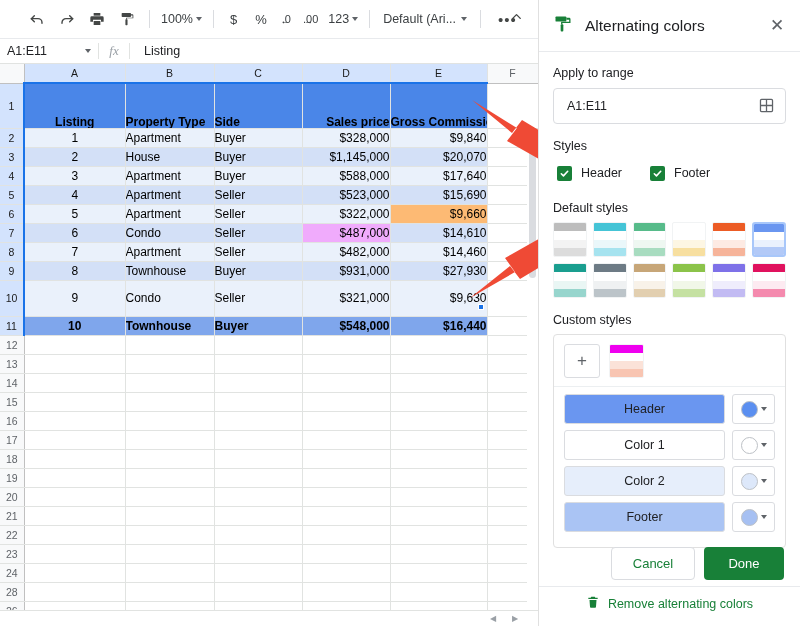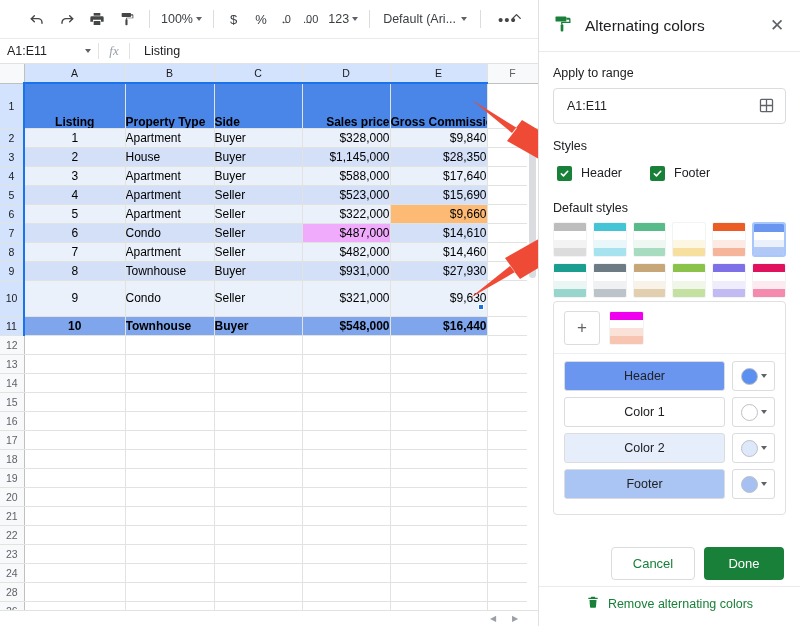--- a/index.html
+++ b/index.html
@@ -249,21 +249,21 @@
               <td class="cell ta-r" style="height:19px;background:#eaf1fb">$328,000</td>
               <td class="cell ta-r sel-right" style="height:19px;background:#eaf1fb">$9,840</td>
               <td class="cell" style="height:19px"></td>
             </tr>
             <tr>
               <td class="rowh sel">3</td>
               <td class="cell ta-c sel-left" style="height:19px;background:#d3e0f7">2</td>
               <td class="cell ta-l" style="height:19px;background:#d3e0f7">House</td>
               <td class="cell ta-l" style="height:19px;background:#d3e0f7">Buyer</td>
               <td class="cell ta-r" style="height:19px;background:#d3e0f7">$1,145,000</td>
-              <td class="cell ta-r sel-right" style="height:19px;background:#d3e0f7">$28,350</td>
+              <td class="cell ta-r sel-right" style="height:19px;background:#d3e0f7">$20,070</td>
               <td class="cell" style="height:19px"></td>
             </tr>
             <tr>
               <td class="rowh sel">4</td>
               <td class="cell ta-c sel-left" style="height:19px;background:#eaf1fb">3</td>
               <td class="cell ta-l" style="height:19px;background:#eaf1fb">Apartment</td>
               <td class="cell ta-l" style="height:19px;background:#eaf1fb">Buyer</td>
               <td class="cell ta-r" style="height:19px;background:#eaf1fb">$588,000</td>
               <td class="cell ta-r sel-right" style="height:19px;background:#eaf1fb">$17,640</td>
               <td class="cell" style="height:19px"></td>
@@ -627,20 +627,21 @@
             <i style="background:#c2bbf3"></i>
           </div>
           <div class="sw">
             <i style="background:#e0125e"></i>
             <i style="background:#ffffff"></i>
             <i style="background:#fdeaf1"></i>
             <i style="background:#f48aae"></i>
           </div>
         </div>
 
+      <div class="p-sec">Custom styles</div>
       <div class="custom-box">
         <div class="cs-top">
           <div class="cs-add">+</div>
           <div id="custom-saved" style="display:flex;gap:8px">
               <div class="cs-sw">
                 <i style="background:#ef00ef"></i>
                 <i style="background:#ffffff"></i>
                 <i style="background:#fbe2d8"></i>
                 <i style="background:#f8c5b2"></i>
               </div>

